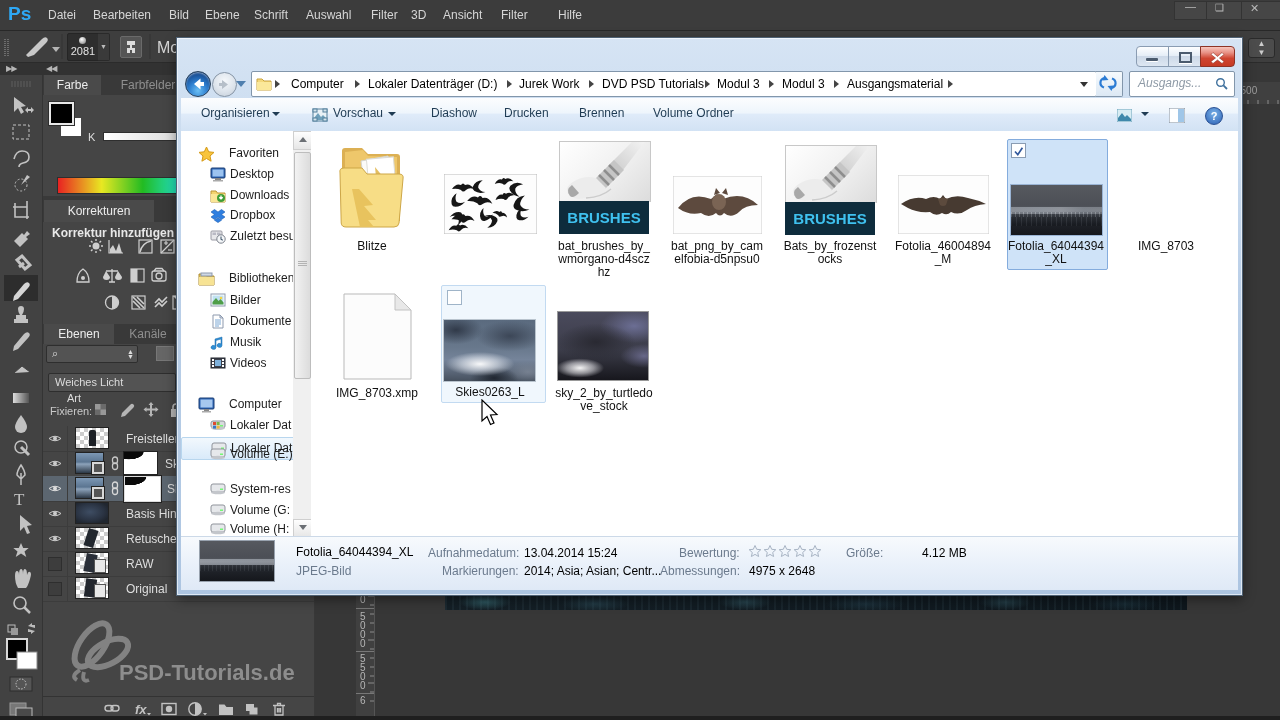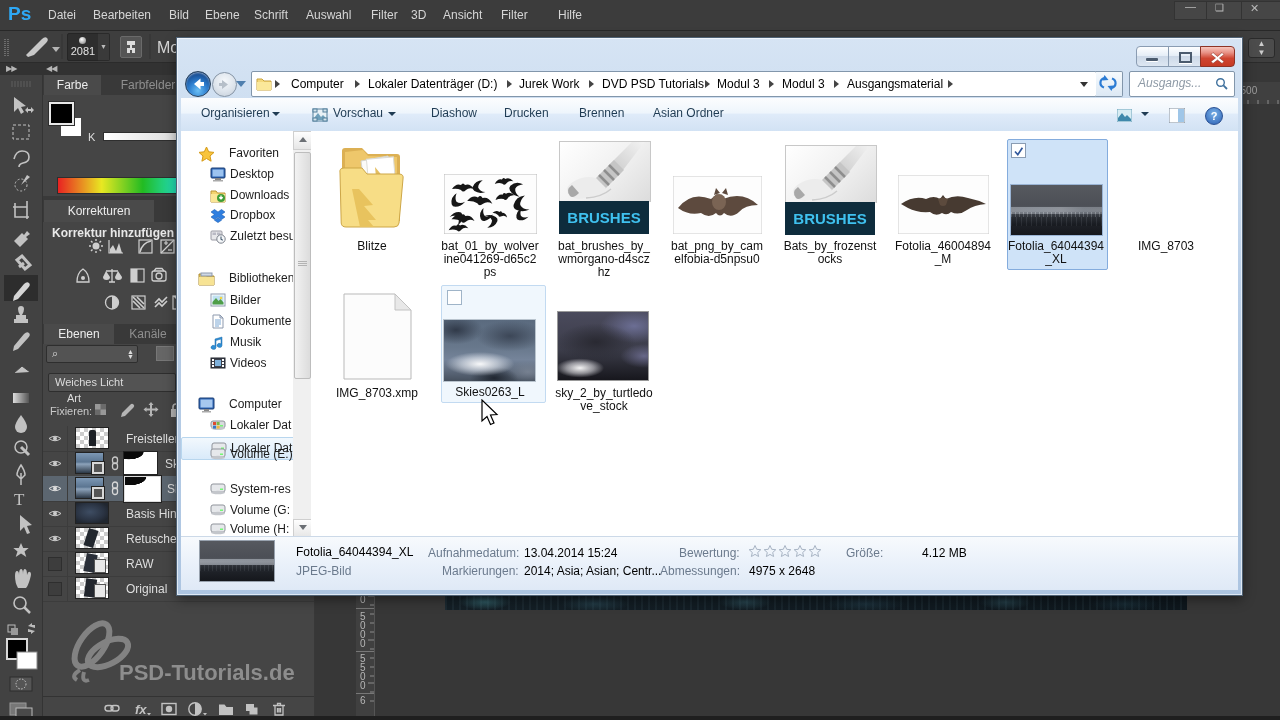--- a/index.html
+++ b/index.html
@@ -501,21 +501,21 @@
           <rect x="1" y="1" width="4" height="3" fill="#d3e4ec" stroke="#54809c"></rect>
           <rect x="11" y="1" width="4" height="3" fill="#d3e4ec" stroke="#54809c"></rect>
           <rect x="1" y="10" width="4" height="3" fill="#d3e4ec" stroke="#54809c"></rect>
           <rect x="11" y="10" width="4" height="3" fill="#d3e4ec" stroke="#54809c"></rect>
         </svg>
       <span class="tb" style="left:152px;">Vorschau</span>
         <span class="tbarrow" style="left:207px;"></span>
       <span class="tb" style="left:250px;">Diashow</span>
       <span class="tb" style="left:323px;">Drucken</span>
       <span class="tb" style="left:398px;">Brennen</span>
-      <span class="tb" style="left:472px;">Asian Ordner</span>
+      <span class="tb" style="left:472px;">Volume Ordner</span>
       <svg width="15" height="13" style="position:absolute;left:936px;top:11px;">
           <rect x="0" y="0" width="15" height="13" fill="#d8ecf3" stroke="#6fa5bd"></rect>
           <path d="M1 9 l4 -5 l3 4 l2 -2 l4 4 v2 H1 z" fill="#3f88ab"></path>
         </svg>
       <span class="tbarrow" style="left:960px;"></span>
       <svg width="16" height="15" style="position:absolute;left:988px;top:10px;">
           <rect x="0" y="0" width="16" height="15" fill="#fff" stroke="#7d8a99"></rect>
           <rect x="9" y="1" width="6" height="13" fill="#9fc6e8"></rect>
         </svg>
       <div style="position:absolute;left:1024px;top:9px;width:16px;height:16px;border-radius:50%;background:radial-gradient(circle at 50% 35%,#7ab3e8,#2b5fb4);border:1px solid #274f92;color:#fff;font-size:11px;font-weight:bold;text-align:center;line-height:16px;">?</div>
@@ -810,23 +810,20 @@
         linear-gradient(180deg,#5a6a7e 0%,#68788c 45%,#75849a 65%,#46505e 100%);box-shadow:0 0 0 1px #b9c4ce;"></div>
 
       <div class="a" style="left:247px;top:181px;width:90px;height:68px;background:
         radial-gradient(30px 12px at 22px 56px,rgba(255,255,255,.95) 0%,rgba(235,235,240,.55) 45%,rgba(170,175,195,0) 80%),
         radial-gradient(46px 22px at 38px 30px,rgba(40,40,48,.95) 0%,rgba(40,40,48,0) 85%),
         radial-gradient(40px 20px at 76px 14px,rgba(112,115,155,.9) 0%,rgba(112,115,155,0) 85%),
         radial-gradient(28px 14px at 86px 44px,rgba(120,120,160,.75) 0%,rgba(120,120,160,0) 85%),
         linear-gradient(180deg,#4a4a5c 0%,#3c3d4a 55%,#17171d 100%);box-shadow:0 0 0 1px #999;"></div>
 
       <div class="flabel" style="left:6px;top:109px;width:110px;">Blitze</div>
-      <div class="flabel" style="left:124px;top:109px;width:110px;">bat_01_by_wolver
-ine041269-d65c2
-ps</div>
       <div class="flabel" style="left:238px;top:109px;width:110px;">bat_brushes_by_
 wmorgano-d4scz
 hz</div>
       <div class="flabel" style="left:351px;top:109px;width:110px;">bat_png_by_cam
 elfobia-d5npsu0</div>
       <div class="flabel" style="left:464px;top:109px;width:110px;">Bats_by_frozenst
 ocks</div>
       <div class="flabel" style="left:577px;top:109px;width:110px;">Fotolia_46004894
 _M</div>
       <div class="flabel" style="left:690px;top:109px;width:110px;">Fotolia_64044394

